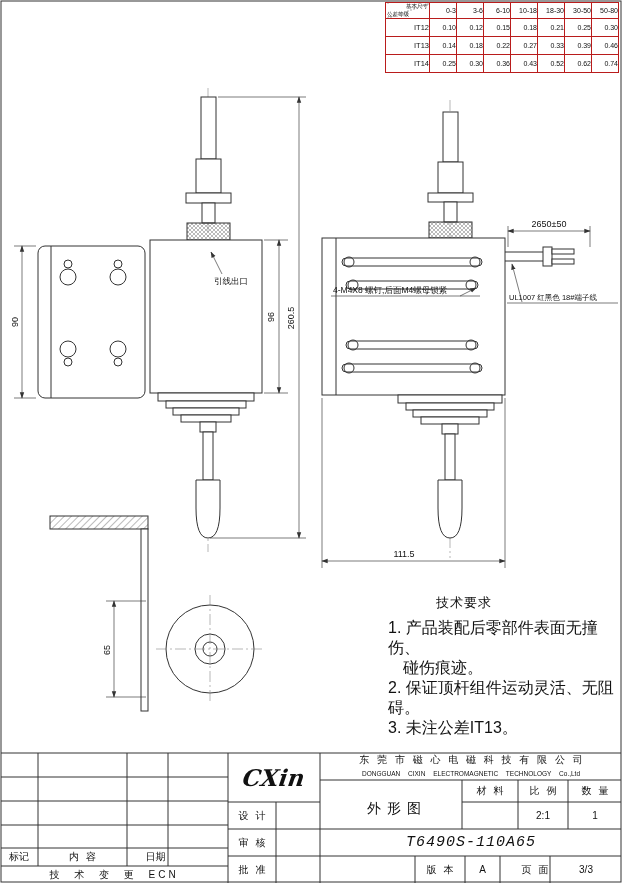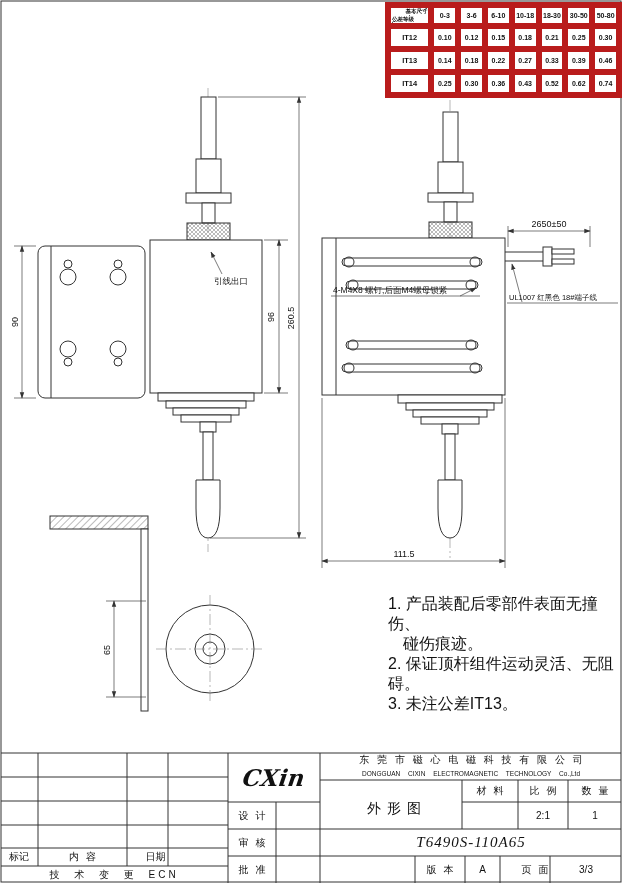--- a/index.html
+++ b/index.html
@@ -14,22 +14,22 @@
   .cl{stroke:#888;stroke-width:0.6;stroke-dasharray:11 3 2 3;fill:none;}
   .dim{stroke:#444;stroke-width:0.7;fill:none;}
   .grid line{stroke:#333;stroke-width:1;}
   #draw text{font-family:"Liberation Sans",sans-serif;fill:#111;}
   .dimtxt{font-size:9px;}
   .note{font-size:8.5px;}
   .note-sm{font-size:7.5px;}
   
   #tol{position:absolute;left:385px;top:2px;border-collapse:collapse;
        table-layout:fixed;background:#fff;}
-  #tol td{border:6px solid #b91c1c;text-align:center;font-size:7px;
-          padding:0;height:17px;overflow:hidden;font-weight:bold;}
+  #tol td{border:1px solid #b91c1c;text-align:right;font-size:7px;
+          padding:0;height:17px;overflow:hidden;}
   #tol tr.hd td{height:15px;font-size:7px;}
   #tol td.gr{font-size:7.5px;}
   #tol td.corner{position:relative;
      background:linear-gradient(to bottom right,#fff 49.5%,#555 49.5%,#555 50.5%,#fff 50.5%);}
   #tol td.corner .ct{position:absolute;top:0;right:1px;font-size:5.5px;line-height:7px;}
   #tol td.corner .cb{position:absolute;bottom:0;left:1px;font-size:5.5px;line-height:7px;}
   
   #tech-req{position:absolute;left:388px;top:594px;width:232px;}
   .tr-title{font-size:13px;padding-left:48px;margin-bottom:6px;letter-spacing:1px;}
   .tr-line{font-size:16px;line-height:20px;}
@@ -37,21 +37,21 @@
   
   .cell{position:absolute;display:flex;align-items:center;justify-content:center;
         font-size:10px;white-space:nowrap;}
   .cn-sp{word-spacing:4px;}
   .logo-text{font-family:"DejaVu Serif",serif;font-style:italic;font-weight:bold;
              font-size:23px;transform:skewX(-8deg);}
   .company-cell{flex-direction:column;line-height:12px;}
   .company-cn{font-size:10px;word-spacing:5px;}
   .company-en{font-size:6.5px;word-spacing:6px;margin-top:2px;}
   .view-name{font-size:14px;letter-spacing:6px;padding-left:6px;}
-  .part-no{font-family:Liberation Serif, serif;font-style:italic;font-size:15px;
+  .part-no{font-family:Liberation Mono, monospace;font-style:italic;font-size:15px;
            letter-spacing:1px;}
   .ecn{letter-spacing:3px;word-spacing:6px;}
 </style>
 </head>
 <body>
 
 <svg id="draw" viewBox="0 0 622 883" width="622" height="883">
   <defs>
     <marker id="arr" viewBox="0 0 10 10" refX="9" refY="5" markerWidth="9" markerHeight="9" orient="auto-start-reverse">
         <path d="M0,1.5 L10,5 L0,8.5 z" fill="#333"></path>
@@ -271,20 +271,21 @@
     <td>0.36</td>
     <td>0.43</td>
     <td>0.52</td>
     <td>0.62</td>
     <td>0.74</td>
   </tr>
 </tbody>
   </table>
 
 <div id="tech-req">
+  <div class="tr-title">技术要求</div>
   <div class="tr-line">1. 产品装配后零部件表面无撞伤、</div>
   <div class="tr-line tr-cont">碰伤痕迹。</div>
   <div class="tr-line">2. 保证顶杆组件运动灵活、无阻碍。</div>
   <div class="tr-line">3. 未注公差IT13。</div>
 </div>
 
 <div class="cell" style="left:228px;top:753px;width:92px;height:49px;">
   <span class="logo-text">CXin</span>
 </div>
 

